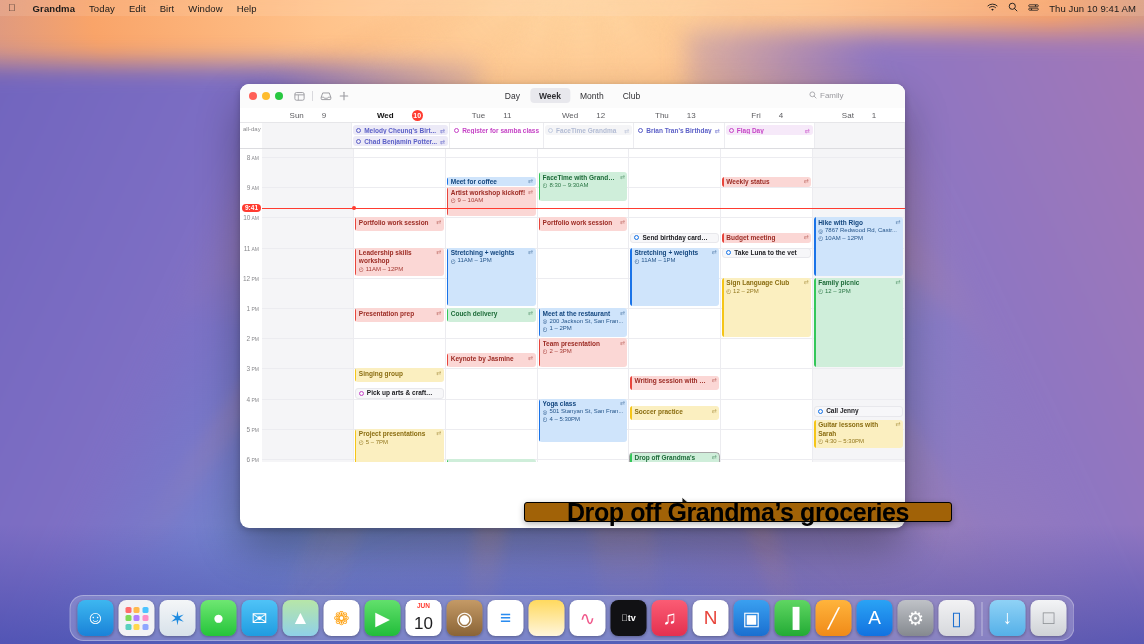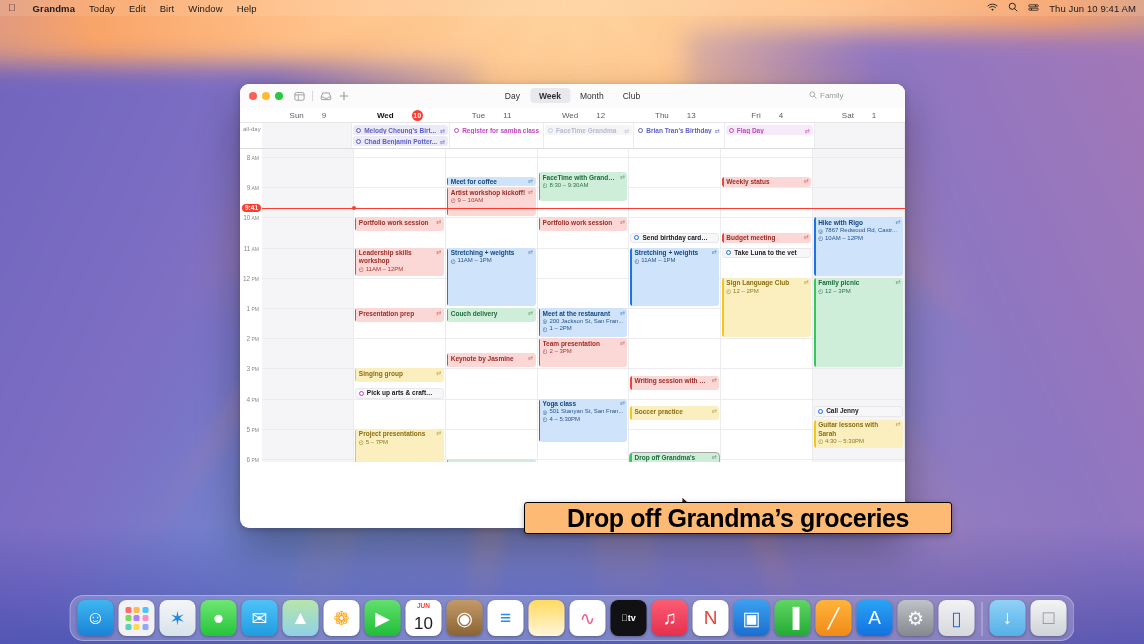--- a/index.html
+++ b/index.html
@@ -125,22 +125,22 @@
     white-space:nowrap; overflow:hidden; }
   .ev .meta .g { font-size:5.5px; }
   .ev .rep { position:absolute; right:2.5px; top:1.5px; font-size:6px; opacity:.55; }
   .ev.rem { background:#f7f7f9; border:.5px solid #e8e8ec; display:flex; align-items:center;
     gap:3px; padding-left:3px; }
   .ev.rem .ring { width:5px; height:5px; border-radius:50%; border:1.3px solid #1473e6; flex:0 0 5px; }
   .ev.rem .ttl { font-weight:600; color:#202024; }
 
   
   #callout {
-    position:absolute; left:524px; top:502px; width:428px; height:32px; z-index:60;
-    background:#fdba74; border:1.5px solid #000; border-radius:3px;
+    position:absolute; left:524px; top:502px; width:428px; height:20px; z-index:60;
+    background:#a16207; border:1.5px solid #000; border-radius:3px;
     display:flex; align-items:center; justify-content:center;
     font-size:25px; font-weight:700; color:#000; letter-spacing:-.4px;
     box-shadow:0 2px 6px rgba(0,0,0,.3);
   }
   #cursor { position:absolute; left:681px; top:496px; z-index:55; }
 
   
   #dock {
     position:absolute; left:50%; transform:translateX(-50%); bottom:3px;
     height:46px; display:flex; align-items:flex-end; gap:5px; padding:4px 7px;

